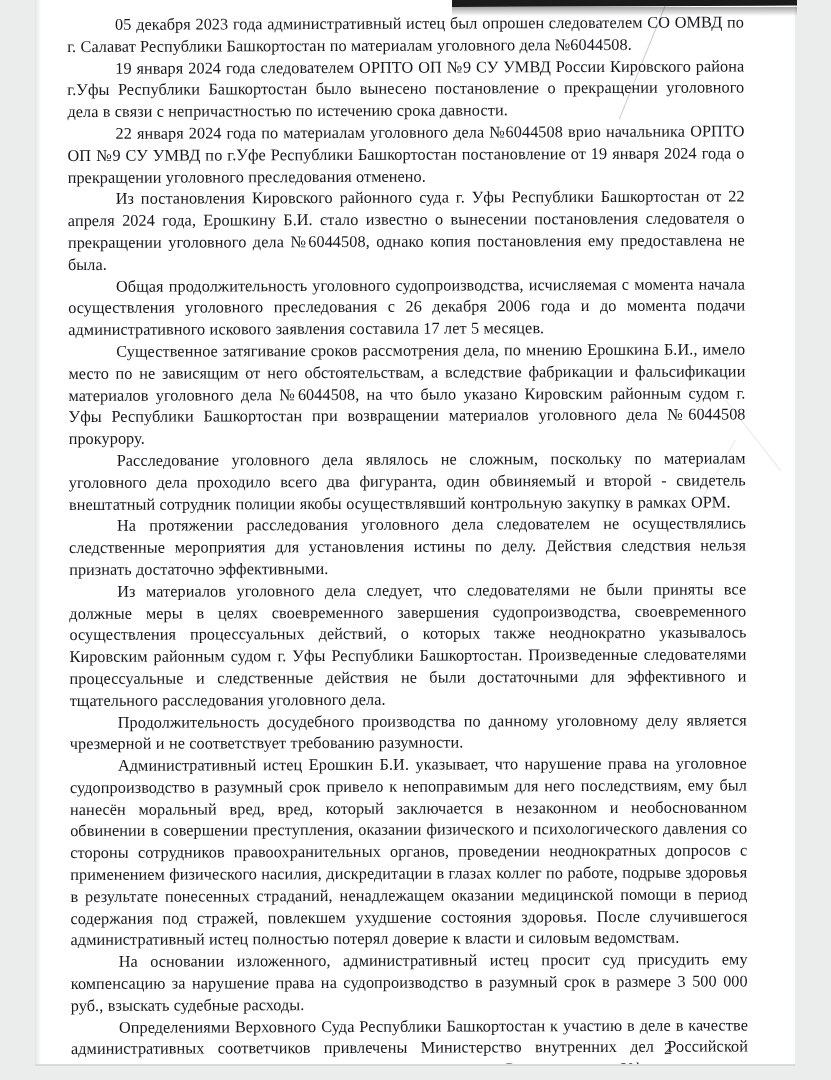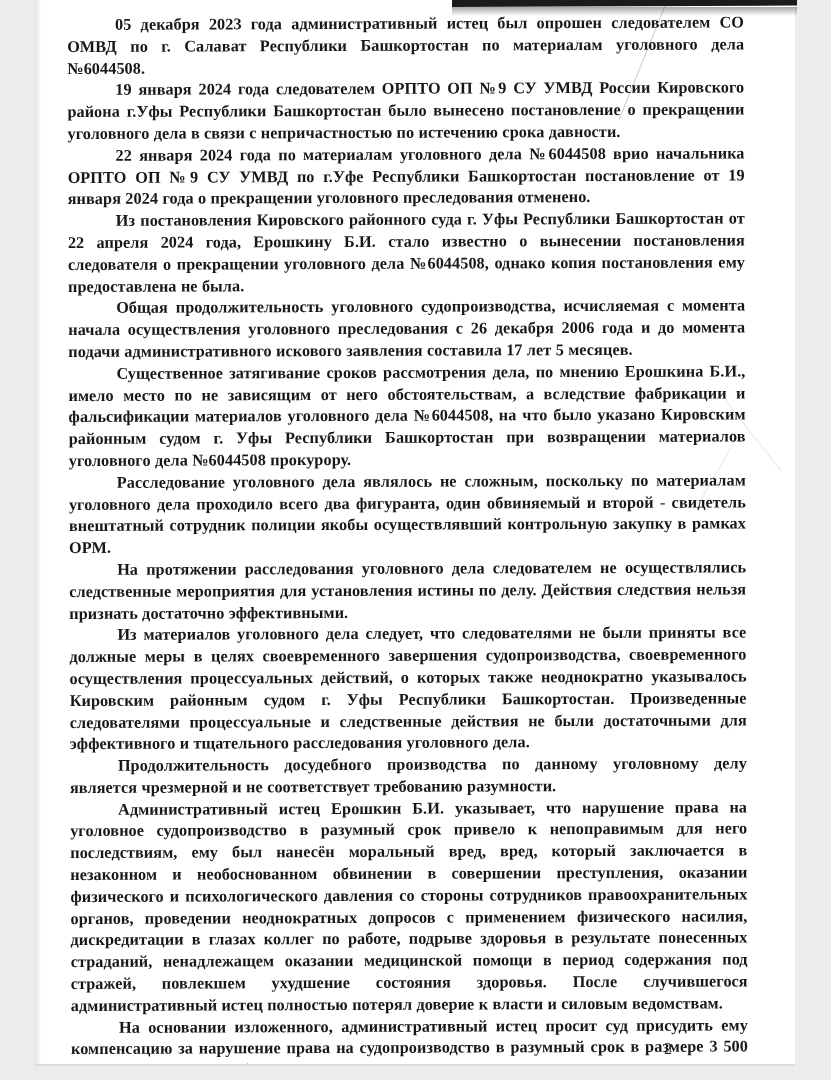--- a/index.html
+++ b/index.html
@@ -25,21 +25,20 @@
   
   #paper {
     position: absolute;
     left: 35px;
     top: 0px;
     width: 760px;
     height: 1065px;
     background: #ffffff;
     box-shadow: 0 0 0 0 rgba(0,0,0,0);
     overflow: hidden;
-    font-weight: bold;
   }
 
   
   #paper-left-gutter {
     position: absolute;
     left: 0;
     top: 0;
     width: 6px;
     height: 100%;
     background: linear-gradient(to right, #e3e4e4, #ffffff);

